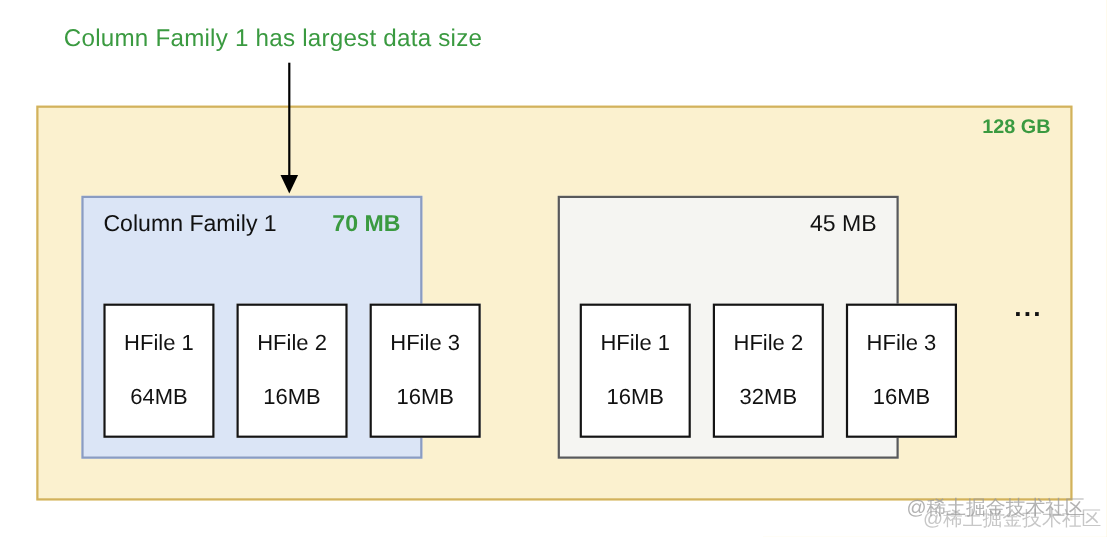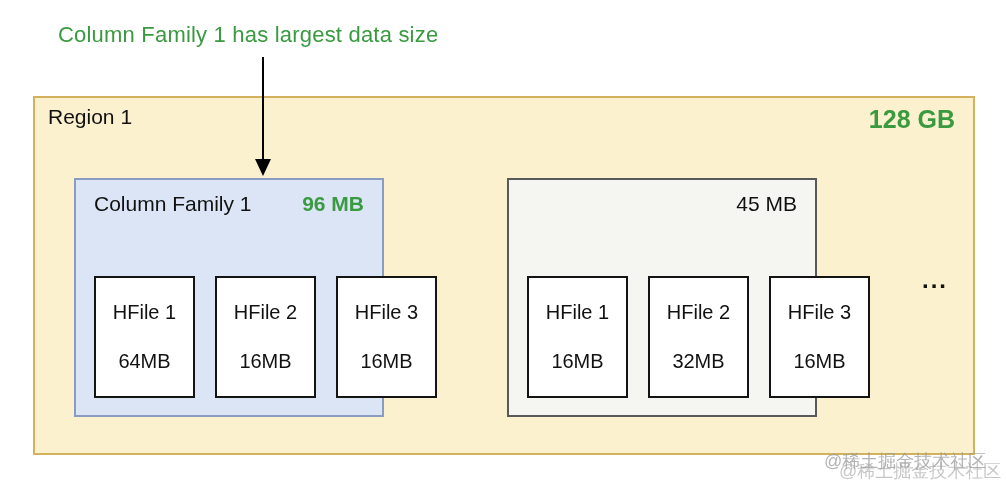--- a/index.html
+++ b/index.html
@@ -38,21 +38,21 @@
   }
   .region{
     position:absolute;left:33px;top:96px;width:942px;height:359px;
     background:var(--region-bg);
     border:2px solid var(--region-border);
   }
   .region-title{
     position:absolute;left:13px;top:7px;font-size:21px;color:var(--ink);
   }
   .region-size{
-    position:absolute;right:18px;top:7px;font-size:25px;font-weight:bold;color:var(--green);
+    position:absolute;right:18px;top:7px;font-size:18px;font-weight:bold;color:var(--green);
   }
   .cf{
     position:absolute;top:80px;width:310px;height:239px;
   }
   .cf-1{left:39px;background:var(--cf1-bg);border:2px solid var(--cf1-border);}
   .cf-2{left:472px;background:var(--cf2-bg);border:2px solid var(--cf2-border);}
   .cf-title{
     position:absolute;left:18px;top:12px;font-size:21px;color:var(--ink);
   }
   .cf-size{
@@ -83,26 +83,25 @@
 <body>
 
 <div class="annotation">Column Family 1 has largest data size</div>
 
 <div class="arrow">
   <div class="shaft"></div>
   <div class="head"></div>
 </div>
 
 <div class="region">
-  <div class="region-title">Region 1</div>
   <div class="region-size">128 GB</div>
 
   <div class="cf cf-1">
     <div class="cf-title">Column Family 1</div>
-    <div class="cf-size">96 MB</div>
+    <div class="cf-size">70 MB</div>
     <div class="hfiles">
       <div class="hfile">
         <div class="hfile-name">HFile 1</div>
         <div class="hfile-size">64MB</div>
       </div>
       <div class="hfile">
         <div class="hfile-name">HFile 2</div>
         <div class="hfile-size">16MB</div>
       </div>
       <div class="hfile">

